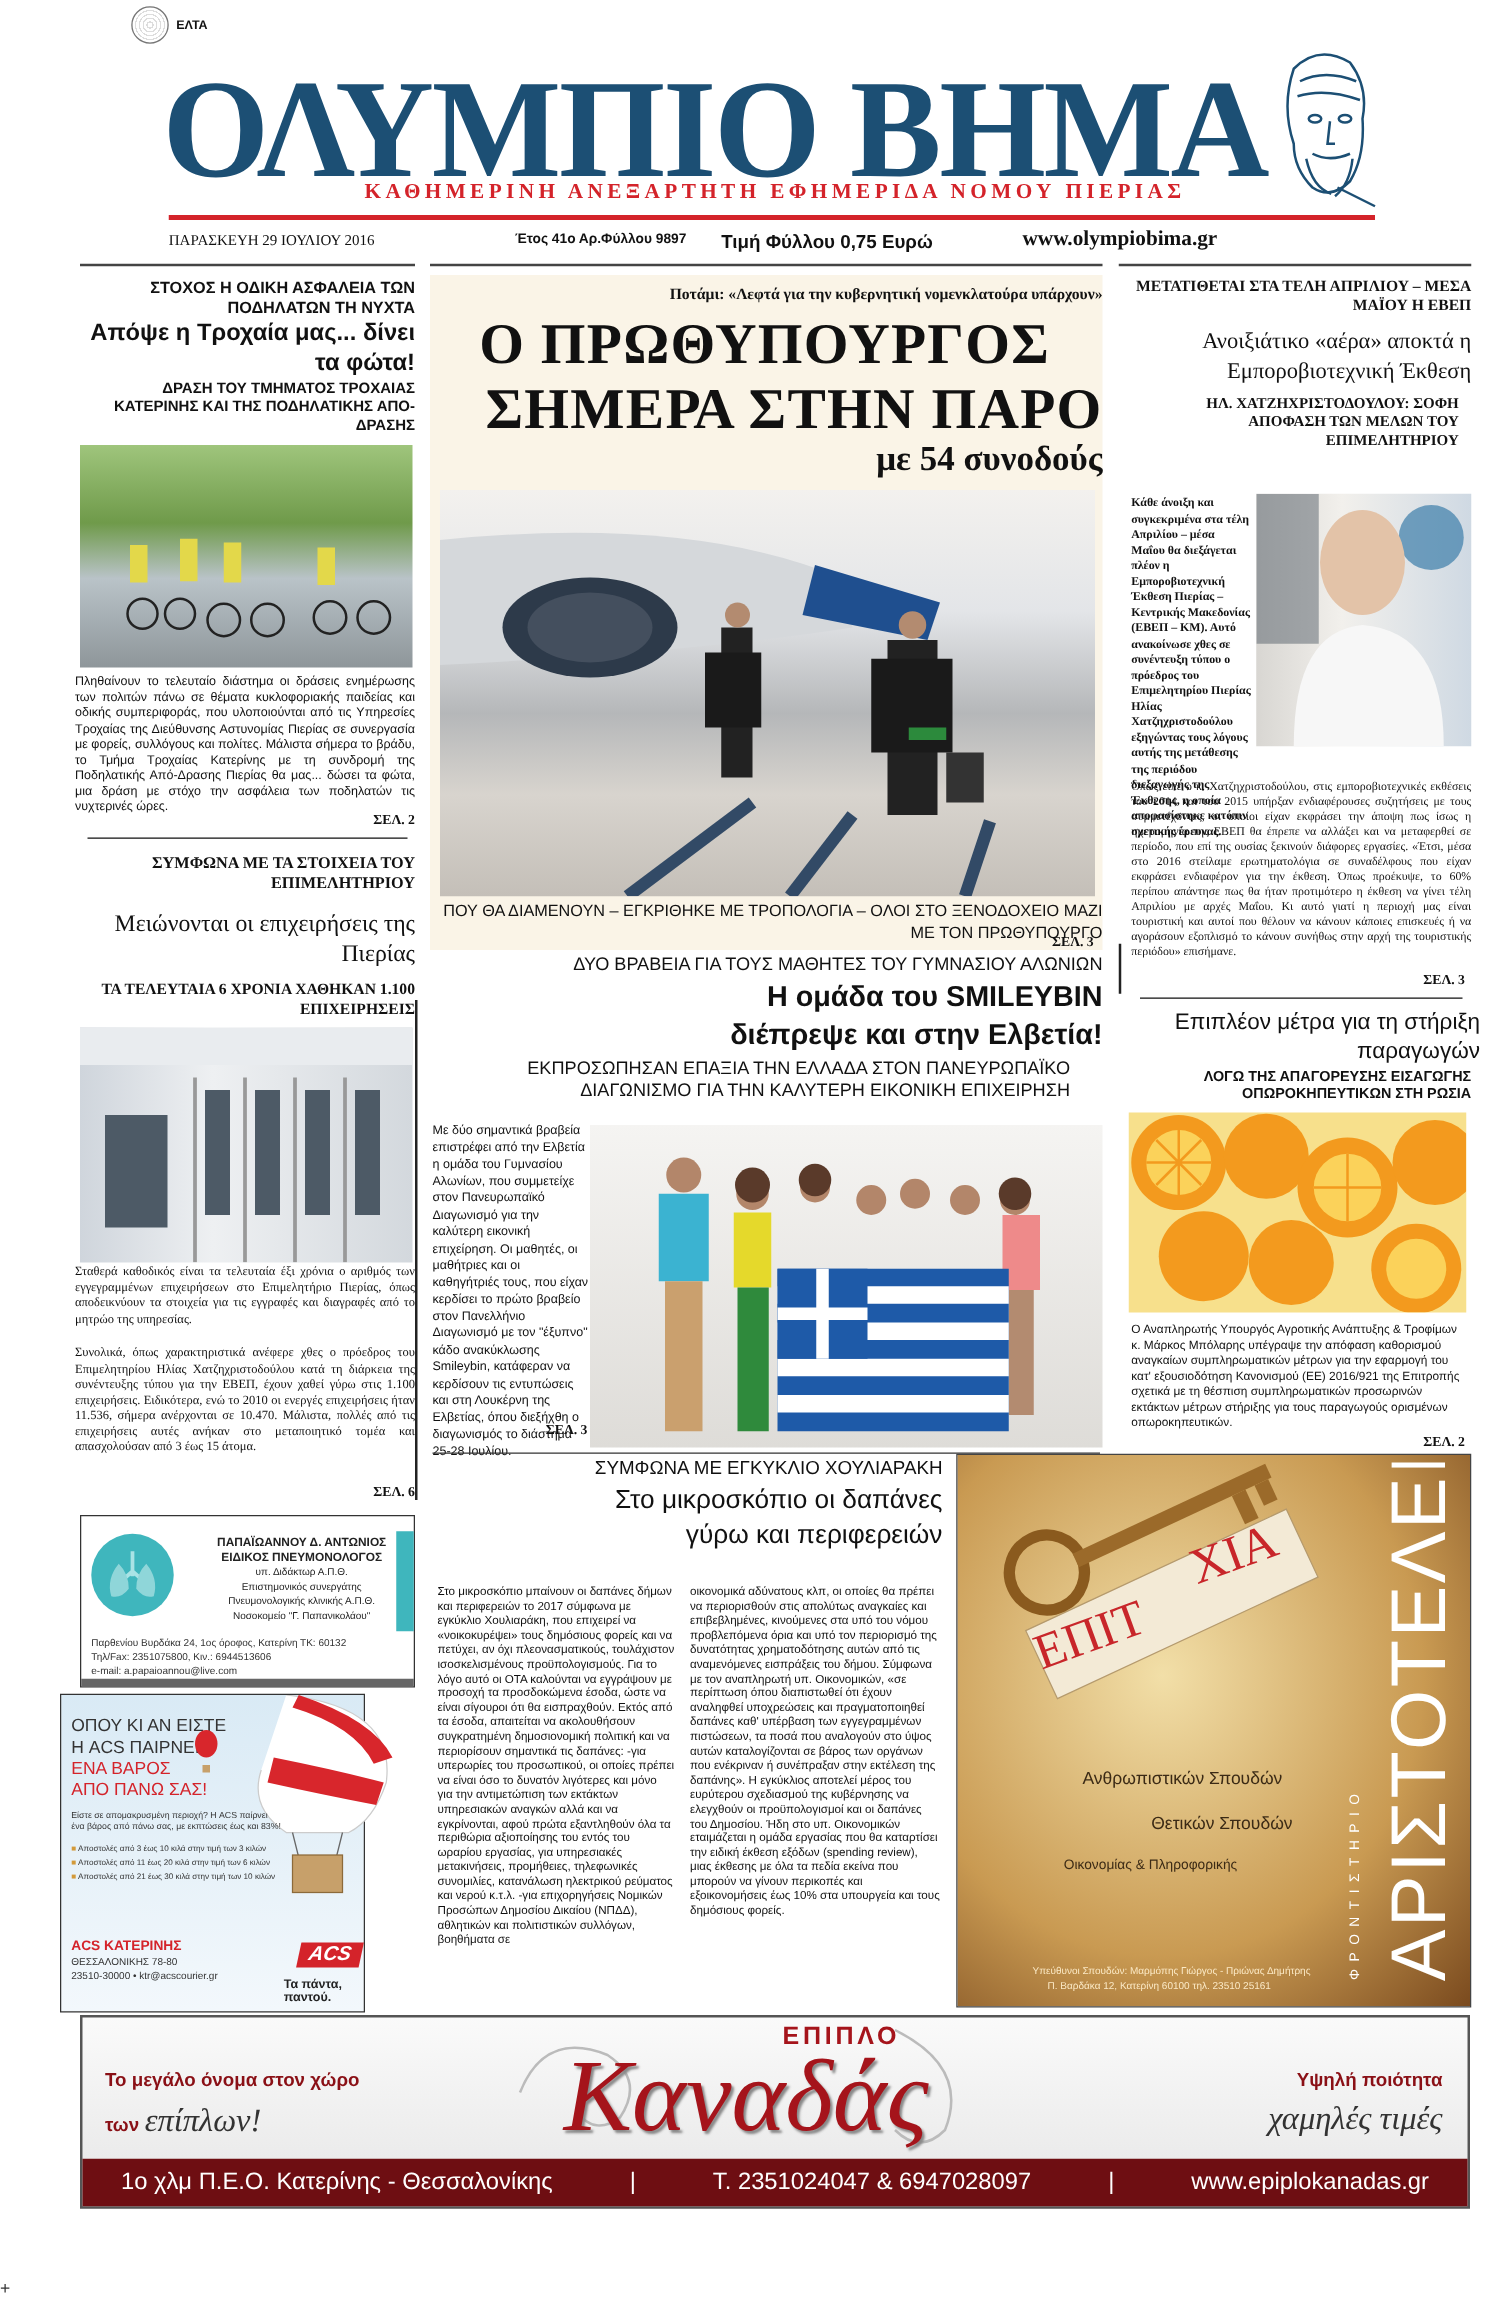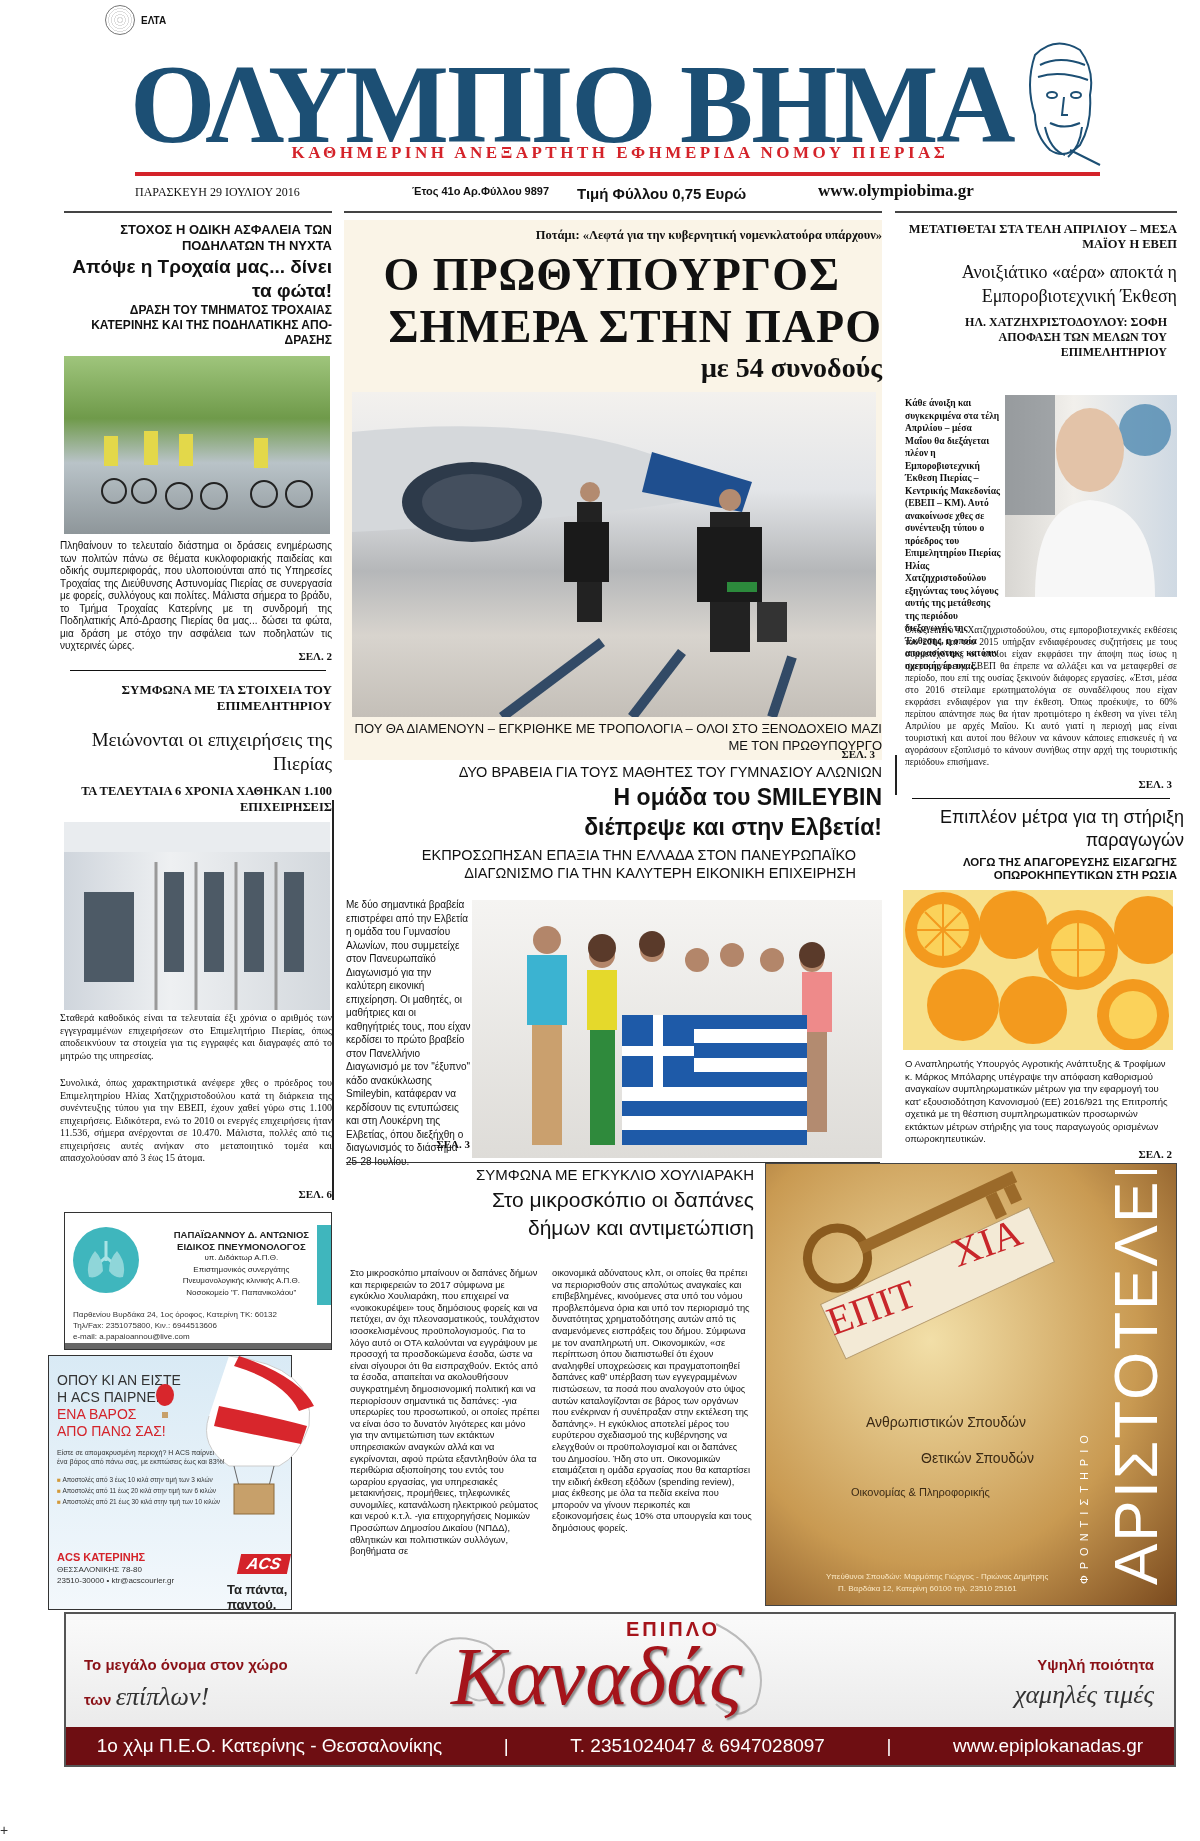--- a/index.html
+++ b/index.html
@@ -166,21 +166,21 @@
   <div class="abs" style="left:8px;top:92px;width:168px;font-size:7px;line-height:9px;color:#333">Είστε σε απομακρυσμένη περιοχή? Η ACS παίρνει ένα βάρος από πάνω σας, με εκπτώσεις έως και 83%!</div>
   <div class="abs" style="left:8px;top:118px;width:180px;font-size:6.5px;line-height:11px;color:#333">
     <div><span style="color:#d39a3a">■ </span><span>Αποστολές από 3 έως 10 κιλά στην τιμή των 3 κιλών</span></div>
     <div><span style="color:#d39a3a">■ </span><span>Αποστολές από 11 έως 20 κιλά στην τιμή των 6 κιλών</span></div>
     <div><span style="color:#d39a3a">■ </span><span>Αποστολές από 21 έως 30 κιλά στην τιμή των 10 κιλών</span></div>
   </div>
   <div class="abs" style="left:8px;top:195px;font-size:11px;font-weight:bold;color:#d4232a">ACS ΚΑΤΕΡΙΝΗΣ</div>
   <div class="abs" style="left:8px;top:209px;font-size:8px;color:#333">ΘΕΣΣΑΛΟΝΙΚΗΣ 78-80</div>
   <div class="abs" style="left:8px;top:220px;font-size:8px;color:#333">23510-30000 • ktr@acscourier.gr</div>
   <div class="abs" style="left:190px;top:198px;background:#d4232a;color:#fff;font-weight:bold;font-style:italic;font-size:16px;padding:1px 8px;transform:skewX(-12deg)">ACS</div>
-  <div class="abs" style="left:178px;top:226px;font-size:13px;font-weight:bold;color:#222">Τα πάντα, παντού.</div>
+  <div class="abs" style="left:178px;top:226px;font-size:10px;font-weight:bold;color:#222">Τα πάντα, παντού.</div>
 </div>
 
 <div class="abs beige" style="left:344px;top:220px;width:538px;height:540px"></div>
 <div class="abs center serif" style="left:344px;top:228px;width:538px;font-size:12.5px;font-weight:bold">Ποτάμι: «Λεφτά για την κυβερνητική νομενκλατούρα υπάρχουν»</div>
 <div class="abs center serif" style="left:344px;top:250px;width:496px;font-size:46px;font-weight:bold;line-height:50px;letter-spacing:1px">Ο ΠΡΩΘΥΠΟΥΡΓΟΣ</div>
 <div class="abs center serif" style="left:344px;top:302px;width:538px;font-size:46px;font-weight:bold;line-height:50px;letter-spacing:1px">ΣΗΜΕΡΑ ΣΤΗΝ ΠΑΡΟ</div>
 <div class="abs center serif" style="left:344px;top:352px;width:538px;font-size:28px;font-weight:bold">με 54 συνοδούς</div>
 <div class="photo" style="left:352px;top:392px;width:524px;height:325px;background:linear-gradient(#f3f1ee 0%,#e3e5e8 30%,#b5b7b9 55%,#d8d4ce 75%,#c4bfb8 100%)">
   <svg width="524" height="325">
     <path d="M0 40 Q200 20 320 70 L330 110 Q200 130 0 140Z" fill="#d5d8db"></path>
@@ -246,21 +246,21 @@
       <rect x="150" y="115" width="72" height="72" fill="#1e5aa8"></rect>
       <rect x="181" y="115" width="10" height="72" fill="#fff"></rect>
         <rect x="150" y="146" width="72" height="10" fill="#fff"></rect>
     </g>
   </svg>
 </div>
 <div class="hline" style="left:346px;top:1162px;width:534px;height:1px;background:#333"></div>
 
 <div class="abs center" style="left:344px;top:1166px;width:410px;font-size:15px">ΣΥΜΦΩΝΑ ΜΕ ΕΓΚΥΚΛΙΟ ΧΟΥΛΙΑΡΑΚΗ</div>
 <div class="abs center" style="left:344px;top:1186px;width:410px;font-size:21px;line-height:28px">Στο μικροσκόπιο οι δαπάνες</div>
-<div class="abs center" style="left:344px;top:1214px;width:410px;font-size:21px;line-height:28px">δήμων και αντιμετώπιση</div>
+<div class="abs center" style="left:344px;top:1214px;width:410px;font-size:21px;line-height:28px">γύρω και περιφερειών</div>
 <div class="abs bodytxt" style="left:350px;top:1268px;width:190px;font-size:9.3px;line-height:11.6px;text-align:left">Στο μικροσκόπιο μπαίνουν οι δαπάνες δήμων και περιφερειών το 2017 σύμφωνα με εγκύκλιο Χουλιαράκη, που επιχειρεί να «νοικοκυρέψει» τους δημόσιους φορείς και να πετύχει, αν όχι πλεονασματικούς, τουλάχιστον ισοσκελισμένους προϋπολογισμούς. Για το λόγο αυτό οι ΟΤΑ καλούνται να εγγράψουν με προσοχή τα προσδοκώμενα έσοδα, ώστε να είναι σίγουροι ότι θα εισπραχθούν. Εκτός από τα έσοδα, απαιτείται να ακολουθήσουν συγκρατημένη δημοσιονομική πολιτική και να περιορίσουν σημαντικά τις δαπάνες: -για υπερωρίες του προσωπικού, οι οποίες πρέπει να είναι όσο το δυνατόν λιγότερες και μόνο για την αντιμετώπιση των εκτάκτων υπηρεσιακών αναγκών αλλά και να εγκρίνονται, αφού πρώτα εξαντληθούν όλα τα περιθώρια αξιοποίησης του εντός του ωραρίου εργασίας, για υπηρεσιακές μετακινήσεις, προμήθειες, τηλεφωνικές συνομιλίες, κατανάλωση ηλεκτρικού ρεύματος και νερού κ.τ.λ. -για επιχορηγήσεις Νομικών Προσώπων Δημοσίου Δικαίου (ΝΠΔΔ), αθλητικών και πολιτιστικών συλλόγων, βοηθήματα σε</div>
 <div class="abs bodytxt" style="left:552px;top:1268px;width:200px;font-size:9.3px;line-height:11.6px;text-align:left">οικονομικά αδύνατους κλπ, οι οποίες θα πρέπει να περιορισθούν στις απολύτως αναγκαίες και επιβεβλημένες, κινούμενες στα υπό του νόμου προβλεπόμενα όρια και υπό τον περιορισμό της δυνατότητας χρηματοδότησης αυτών από τις αναμενόμενες εισπράξεις του δήμου. Σύμφωνα με τον αναπληρωτή υπ. Οικονομικών, «σε περίπτωση όπου διαπιστωθεί ότι έχουν αναληφθεί υποχρεώσεις και πραγματοποιηθεί δαπάνες καθ' υπέρβαση των εγγεγραμμένων πιστώσεων, τα ποσά που αναλογούν στο ύψος αυτών καταλογίζονται σε βάρος των οργάνων που ενέκριναν ή συνέπραξαν στην εκτέλεση της δαπάνης». Η εγκύκλιος αποτελεί μέρος του ευρύτερου σχεδιασμού της κυβέρνησης να ελεγχθούν οι προϋπολογισμοί και οι δαπάνες του Δημοσίου. Ήδη στο υπ. Οικονομικών εταιμάζεται η ομάδα εργασίας που θα καταρτίσει την ειδική έκθεση εξόδων (spending review), μιας έκθεσης με όλα τα πεδία εκείνα που μπορούν να γίνουν περικοπές και εξοικονομήσεις έως 10% στα υπουργεία και τους δημόσιους φορείς.</div>
 
 <div class="abs center serif" style="left:895px;top:222px;width:282px;font-size:12.5px;font-weight:bold;line-height:15px">ΜΕΤΑΤΙΘΕΤΑΙ ΣΤΑ ΤΕΛΗ ΑΠΡΙΛΙΟΥ – ΜΕΣΑ ΜΑΪΟΥ Η ΕΒΕΠ</div>
 <div class="abs center serif" style="left:895px;top:260px;width:282px;font-size:18px;line-height:24px">Ανοιξιάτικο «αέρα» αποκτά η Εμποροβιοτεχνική Έκθεση</div>
 <div class="abs center serif" style="left:905px;top:315px;width:262px;font-size:12px;font-weight:bold;line-height:15px">ΗΛ. ΧΑΤΖΗΧΡΙΣΤΟΔΟΥΛΟΥ: ΣΟΦΗ ΑΠΟΦΑΣΗ ΤΩΝ ΜΕΛΩΝ ΤΟΥ ΕΠΙΜΕΛΗΤΗΡΙΟΥ</div>
 <div class="photo" style="left:1005px;top:395px;width:172px;height:202px;background:linear-gradient(90deg,#d8d6d2,#f2f0ec 40%,#cfd9e3)">
   <svg width="172" height="202">
     <rect x="0" y="0" width="50" height="120" fill="#566069" opacity=".5"></rect>
     <circle cx="140" cy="35" r="26" fill="#3c7ea9" opacity=".7"></circle>

